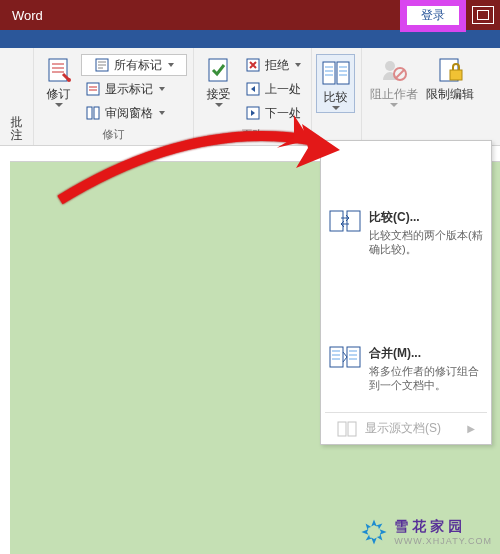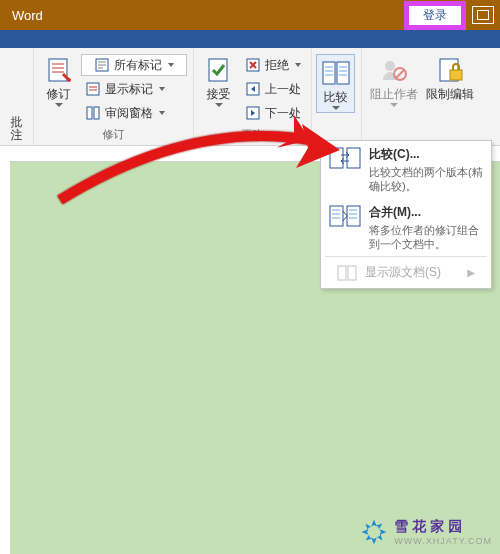--- a/index.html
+++ b/index.html
@@ -1,20 +1,20 @@
 <!DOCTYPE html>
 <html><head>
 <meta charset="utf-8">
 <style>
   * { box-sizing: border-box; margin: 0; padding: 0; }
   body { width: 500px; height: 554px; font-family: "Microsoft YaHei", sans-serif; font-size: 12px; overflow: hidden; position: relative; background: #fff; }
-  .title-bar { background: #a16207; height: 30px; display: flex; align-items: center; color: #fff; padding: 0 6px; }
+  .title-bar { background: #7f1d1d; height: 30px; display: flex; align-items: center; color: #fff; padding: 0 6px; }
   .title-bar-title { flex: 1; padding-left: 6px; font-size: 13px; }
   .title-right { display: flex; align-items: center; gap: 6px; }
-  .login-btn { background: #fff; color: #2b579a; border: 5px solid #d946ef; padding: 1px 14px; font-size: 12px; }
+  .login-btn { background: #fff; color: #2b579a; border: 7px solid #d946ef; padding: 1px 14px; font-size: 12px; }
   .win-box { width: 22px; height: 18px; border: 1px solid #fff; display: flex; align-items: center; justify-content: center; position: relative; }
   .win-box::after { content: ""; position: absolute; width: 10px; height: 8px; border: 1px solid #fff; }
 
   .tab-strip { background: #2b579a; height: 18px; }
 
   .ribbon { background: #f3f3f3; border-bottom: 1px solid #d4d4d4; height: 98px; display: flex; }
   .rgroup { display: flex; flex-direction: column; align-items: stretch; border-right: 1px solid #e1e1e1; }
   .rgroup-body { flex: 1; display: flex; align-items: flex-start; padding: 4px 6px 0 6px; gap: 4px; }
   .rgroup-label { text-align: center; font-size: 11px; color: #666; padding: 2px 0 3px; }
 
@@ -28,21 +28,21 @@
   .sbtn .sicon { width: 16px; height: 16px; display: flex; align-items: center; justify-content: center; }
   .mini-caret { border-left: 3px solid transparent; border-right: 3px solid transparent; border-top: 4px solid #666; margin-left: 2px; }
 
   .active-group { background: #e6eef8; border: 1px solid #a5b9d6; margin: 2px 0 2px -2px; padding: 2px 2px; }
 
   .doc-area { position: relative; background: #c5e0b4; height: 408px; width: 100%; }
   .doc-area::before { content: ""; position: absolute; left: 0; top: 0; bottom: 0; width: 10px; background: #fff; }
   .ruler { height: 16px; background: #fff; border-bottom: 1px solid #d0d0d0; }
 
   .dropdown { position: absolute; top: 140px; left: 320px; width: 172px; background: #fff; border: 1px solid #c6c6c6; box-shadow: 2px 2px 4px rgba(0,0,0,.15); z-index: 10; }
-  .dd-item { display: flex; padding: 5px 8px; gap: 8px; cursor: default; }
+  .dd-item { display: flex; padding: 20px 8px; gap: 8px; cursor: default; margin-top: 48px; }
   .dd-icon { width: 32px; height: 24px; flex: none; display: flex; align-items: center; justify-content: center; }
   .dd-text { flex: 1; }
   .dd-title { font-size: 12px; color: #333; font-weight: bold; }
   .dd-desc { font-size: 11px; color: #666; line-height: 1.3; margin-top: 2px; }
   .dd-sep { height: 1px; background: #e0e0e0; margin: 0 4px; }
   .dd-footer { display: flex; align-items: center; gap: 8px; padding: 7px 16px; color: #aaa; font-size: 12px; }
   .dd-footer .dd-icon svg { opacity: .5; }
   .chevr { margin-left: auto; color: #bbb; font-size: 10px; }
 
   .arrow-overlay { position: absolute; top: 80px; left: 50px; z-index: 20; pointer-events: none; }

